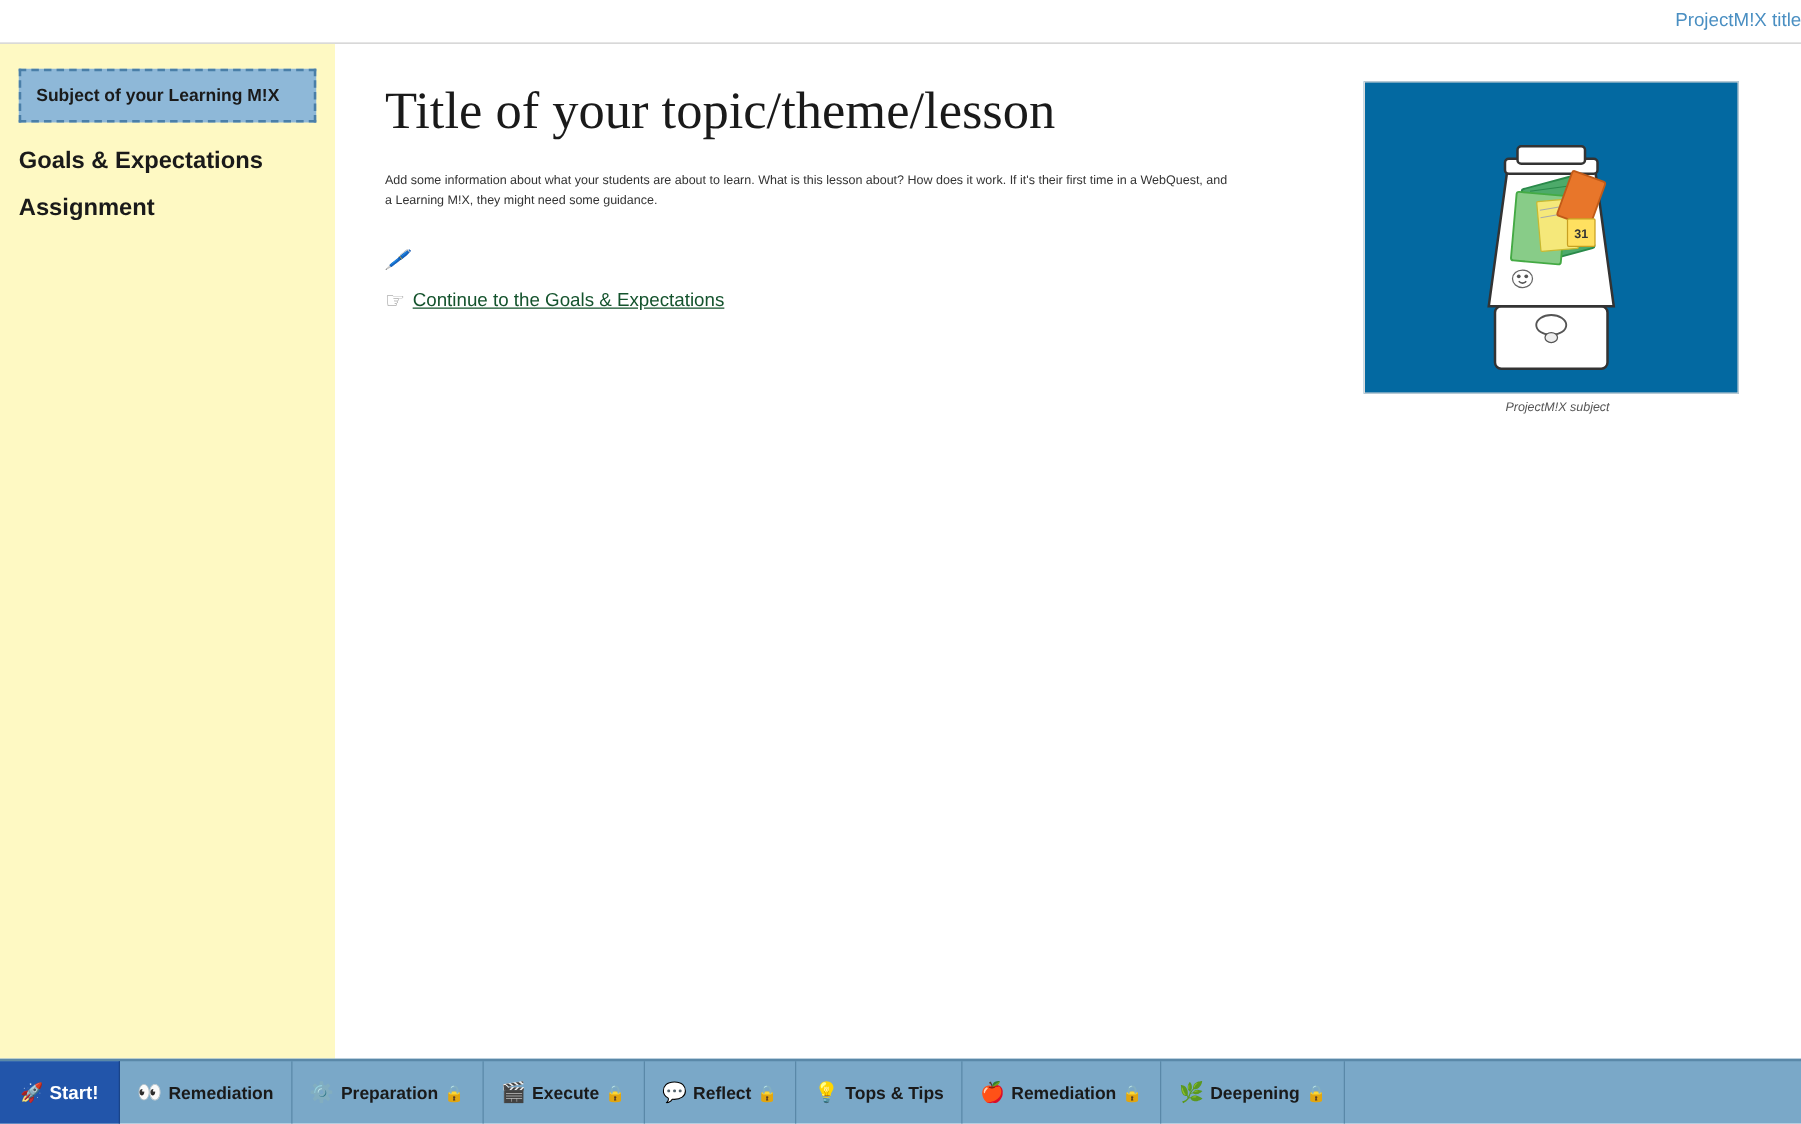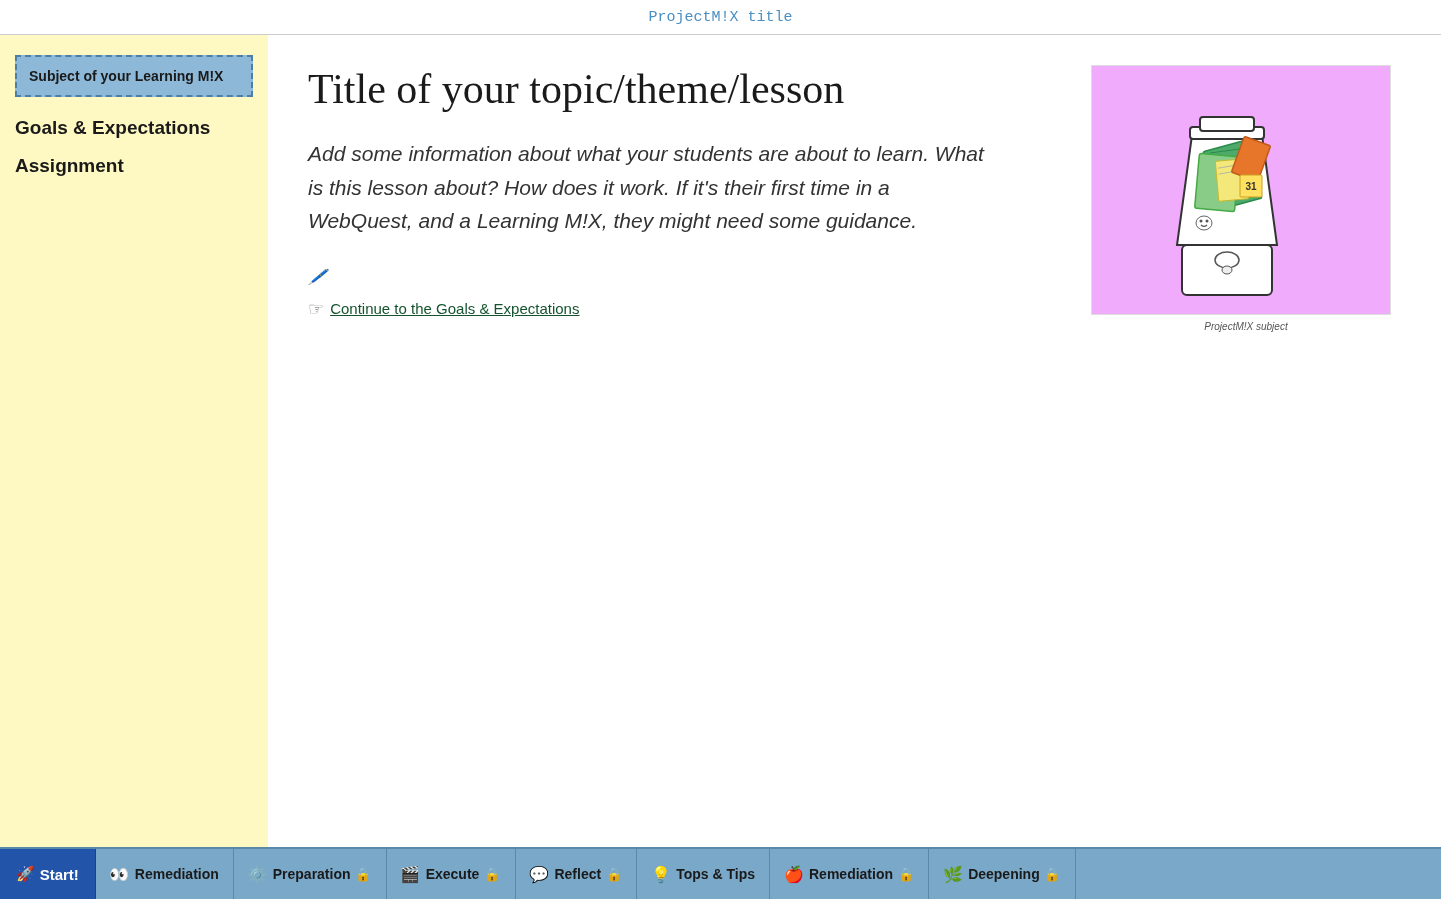--- a/index.html
+++ b/index.html
@@ -2,24 +2,23 @@
 <html><head>
   <meta charset="utf-8">
   <style>
     * { margin: 0; padding: 0; box-sizing: border-box; }
     body { font-family: Arial, sans-serif; width: 1441px; height: 899px; overflow: hidden; background: #fff; display: flex; flex-direction: column; }
 
     
     #header {
       width: 100%;
       padding: 8px 0;
-      text-align: center;
+      text-align: right;
       border-bottom: 1px solid #ccc;
       flex-shrink: 0;
-      font-family: Liberation Mono, monospace;
     }
     #header a {
       color: #4a8fc2;
       text-decoration: none;
       font-size: 15px;
     }
 
     
     #main-container {
       display: flex;
@@ -65,41 +64,41 @@
       position: relative;
     }
     #page-title {
       font-size: 42px;
       font-weight: normal;
       color: #1a1a1a;
       margin-bottom: 24px;
       font-family: Georgia, serif;
     }
     #intro-text {
-      font-style: italic;
-      font-size: 21px;
+      font-size: 10px;
       color: #333;
       line-height: 1.6;
       max-width: 680px;
       margin-bottom: 30px;
     }
     #image-container {
       position: absolute;
       top: 30px;
       right: 40px;
       width: 310px;
       text-align: center;
     }
     #blender-image {
       width: 300px;
       height: 250px;
       border: 1px solid #ddd;
-      background: #f0abfc;
-      display: flex;
-      align-items: center;
+      background: #0369a1;
+      display: flex;
+      align-items: center;
+      justify-content: center;
       overflow: hidden;
     }
     #blender-svg {
       width: 270px;
       height: 230px;
     }
     #image-caption {
       font-style: italic;
       color: #555;
       font-size: 10px;

